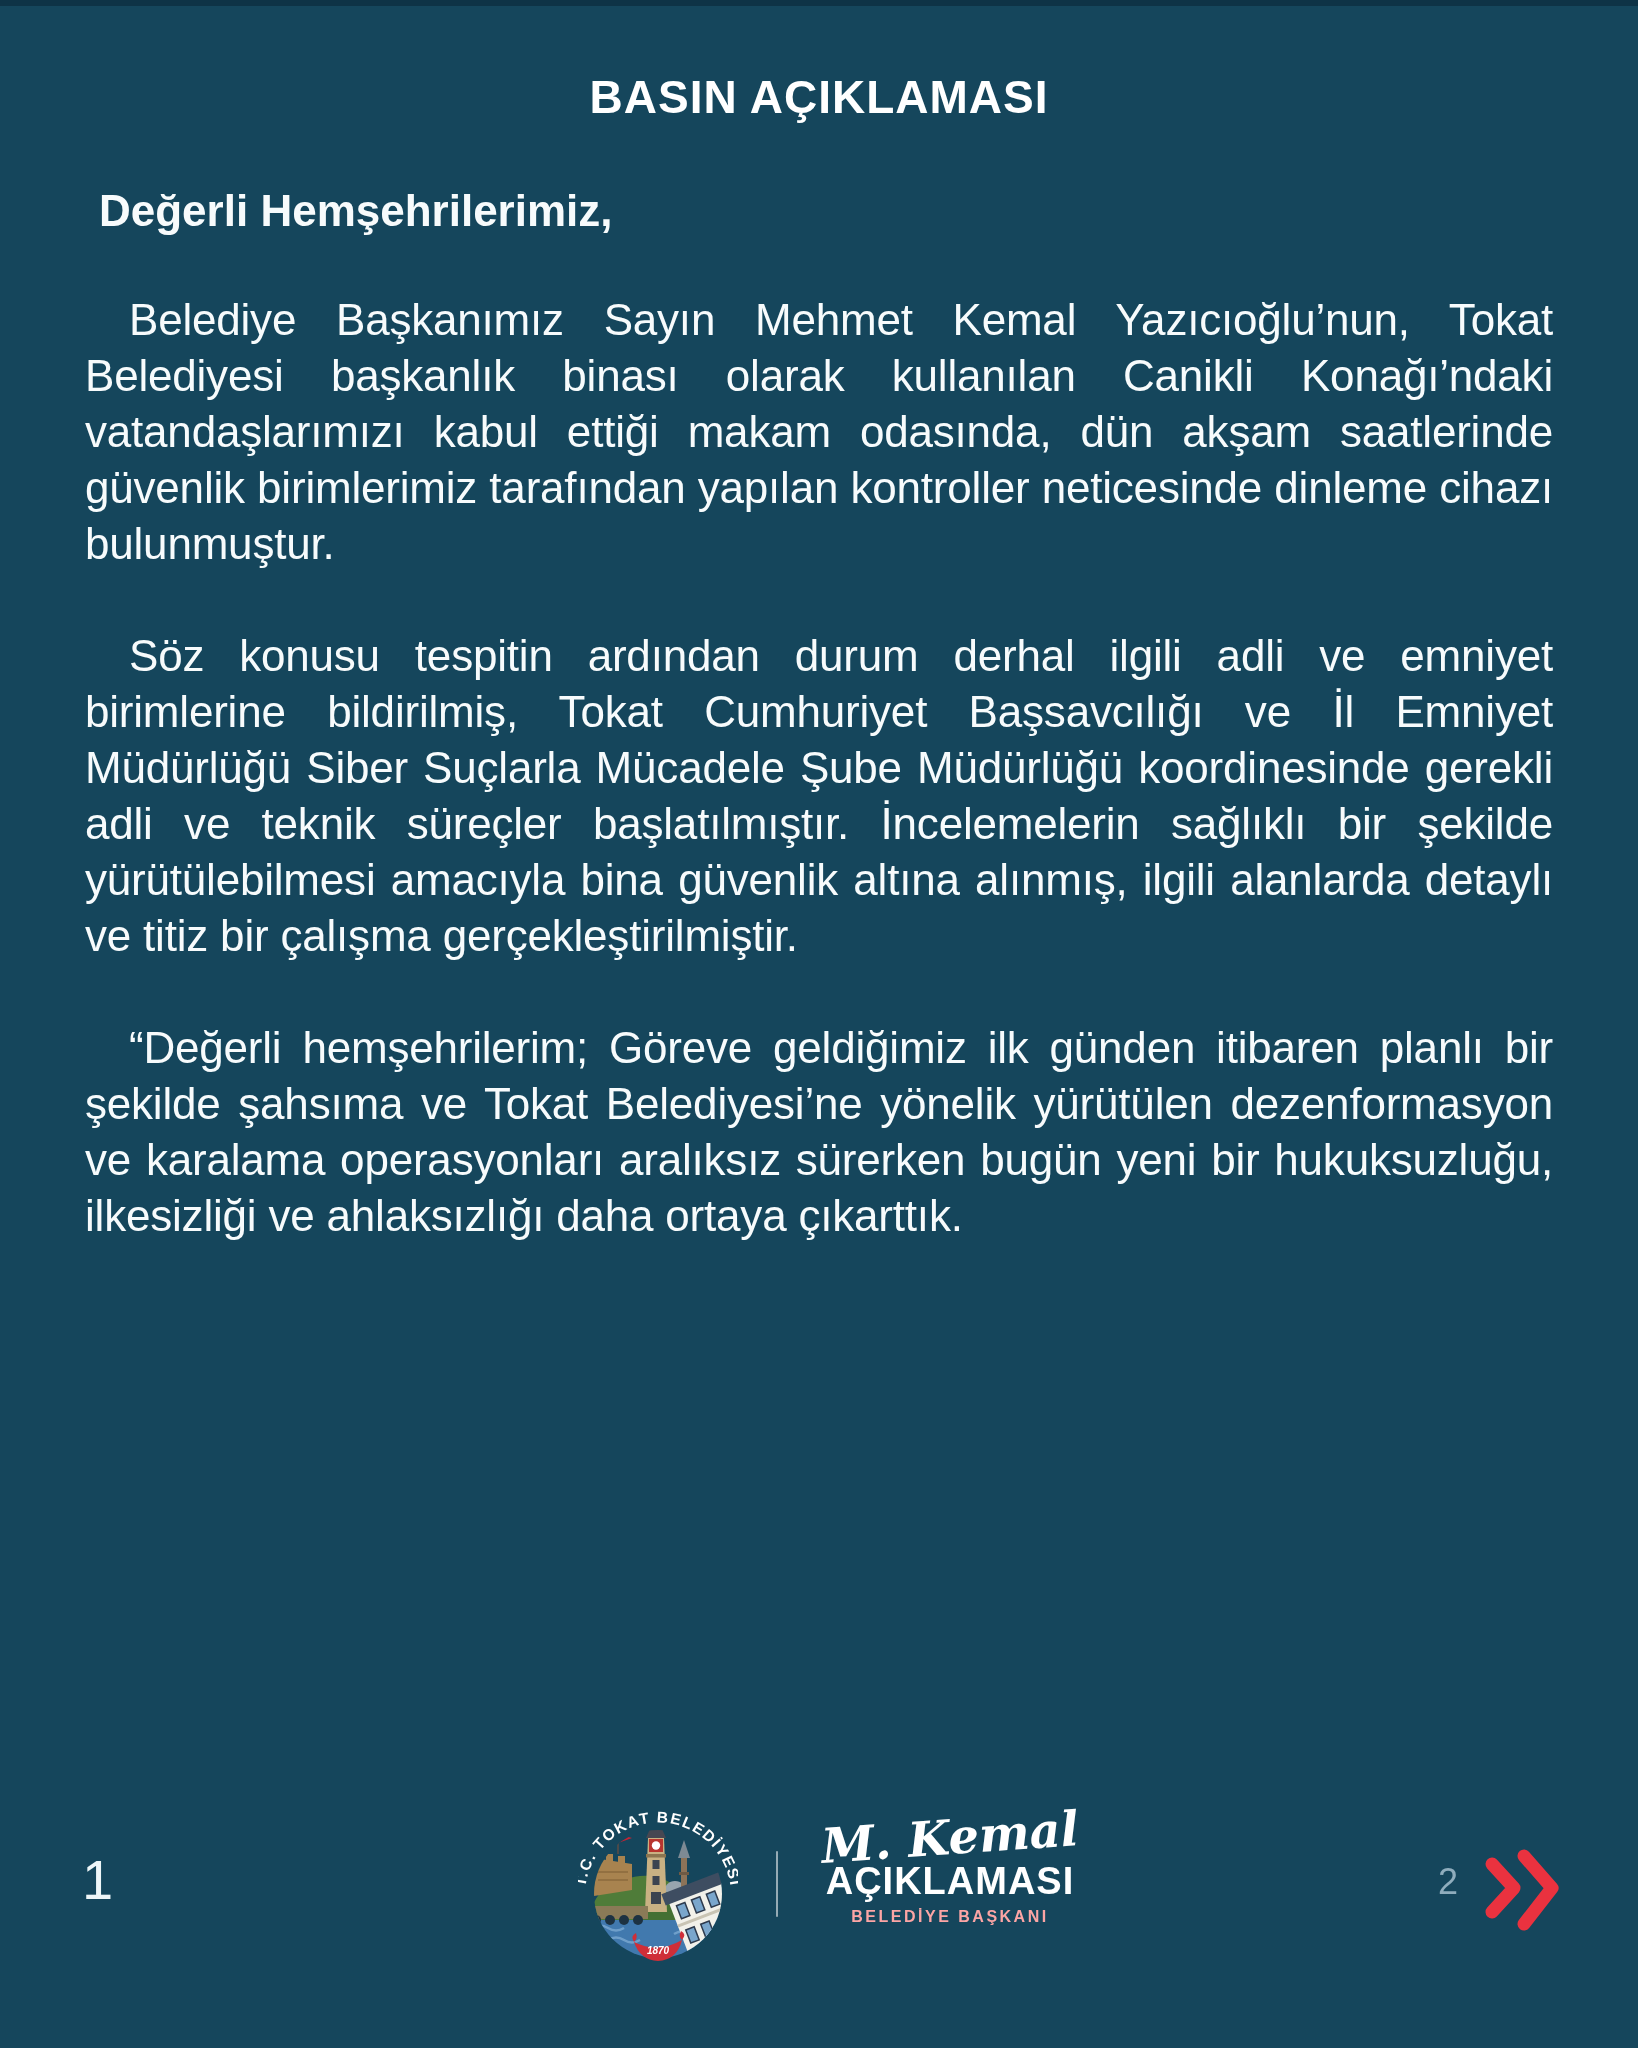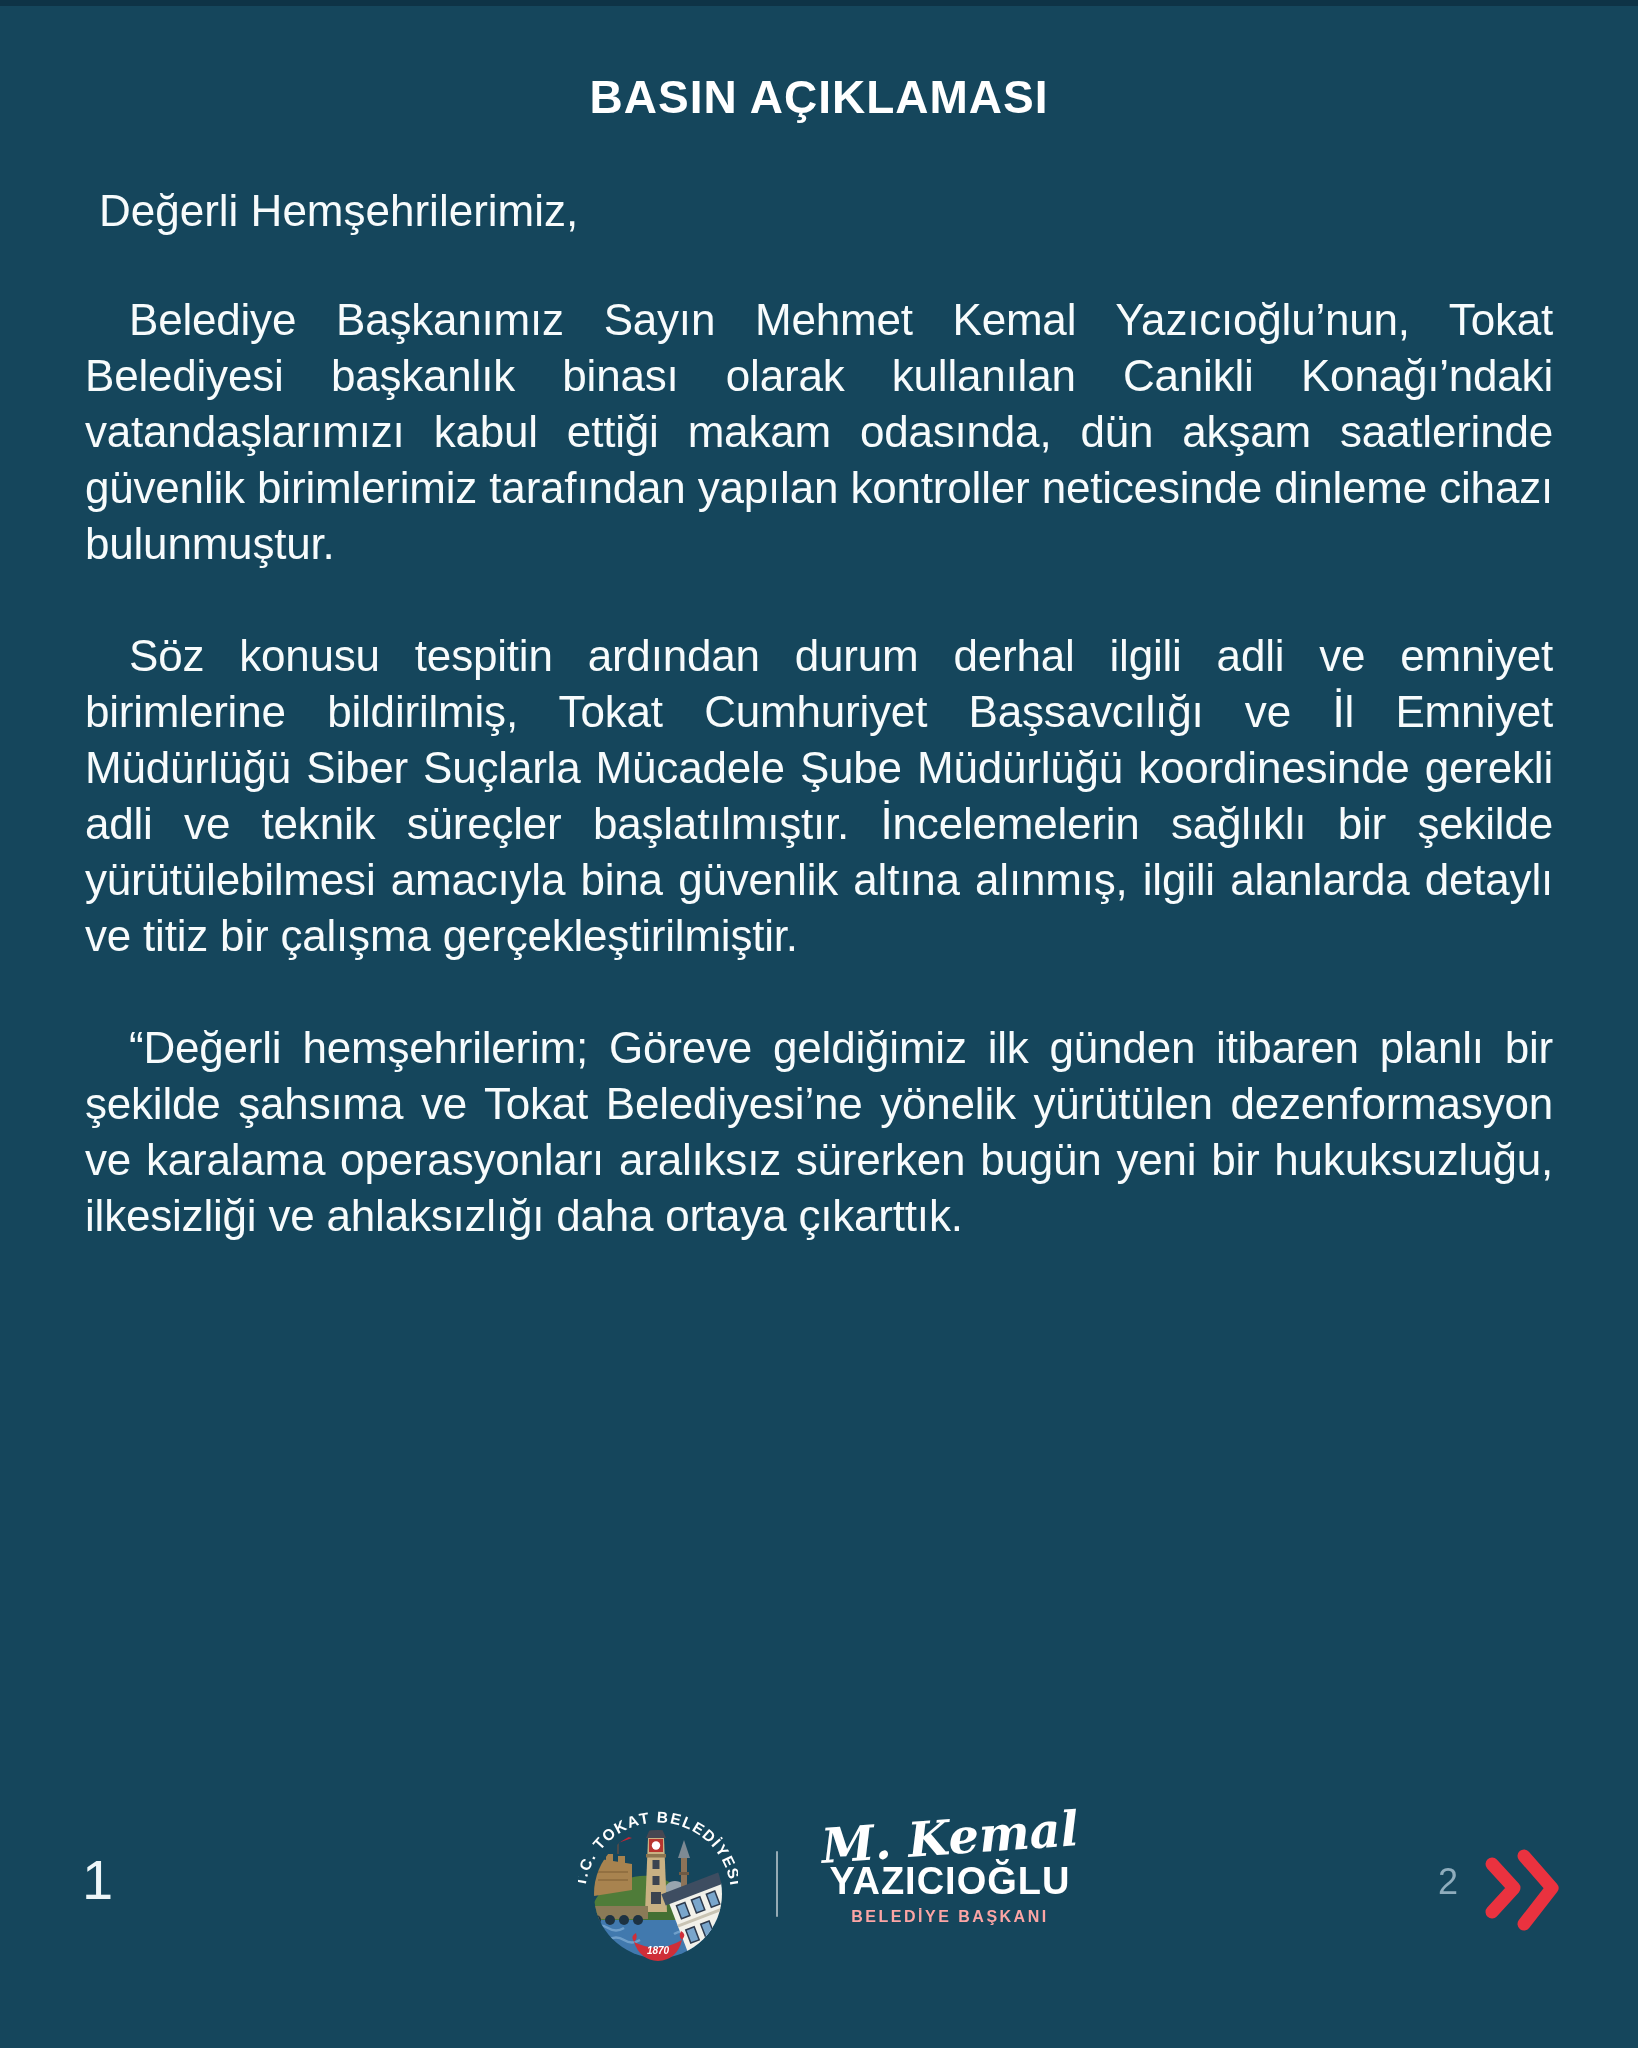--- a/index.html
+++ b/index.html
@@ -13,20 +13,21 @@
     margin:6px auto;
   }
   .content{padding:64px 85px 0 85px;}
   .title{
     font-size:46px;font-weight:bold;letter-spacing:1px;
     text-align:center;margin:0 0 62px 0;color:#ffffff;
   }
   .greeting{
     font-size:44px;margin:0 0 56px 0;padding-left:14px;
     color:#f7fbfc;
+    font-weight:bold;
   }
   .para{
     font-size:44px;line-height:56px;margin:0 0 56px 0;
     text-align:justify;text-indent:44px;color:#f7fbfc;
     letter-spacing:-0.2px;
   }
   
   .page-num-current{
     position:absolute;left:82px;top:1846px;
     font-size:56px;font-weight:400;color:#eef6f8;line-height:1;
@@ -142,21 +143,21 @@
         <path d="M56 154 q -4 -6 2 -9 q 2 6 -2 9 Z M104 152 q 5 -6 -1 -9 q -3 6 1 9 Z" fill="#cf2e38"></path>
         <text x="80" y="166" text-anchor="middle" font-family="Liberation Sans, DejaVu Sans, sans-serif" font-size="10" font-weight="bold" font-style="italic" fill="#ffffff">1870</text>
       </g>
     </svg>
   </div>
 
   <div class="footer-divider"></div>
 
   <div class="signature">
     <div class="sig-script">M. Kemal</div>
-    <div class="sig-surname">YAZICIOĞLU</div>
+    <div class="sig-surname">AÇIKLAMASI</div>
     <div class="sig-role">BELEDİYE BAŞKANI</div>
   </div>
 
   <div class="next-page-control">
     <span class="page-num-next">2</span>
     <svg class="next-chevrons" width="94" height="84" viewBox="0 0 94 84" xmlns="http://www.w3.org/2000/svg">
       <polyline points="12,16 34,40 12,64" fill="none" stroke="#ea323f" stroke-width="13" stroke-linecap="round" stroke-linejoin="round"></polyline>
       <polyline points="44,8 72,40 44,76" fill="none" stroke="#ea323f" stroke-width="13" stroke-linecap="round" stroke-linejoin="round"></polyline>
     </svg>
   </div>

